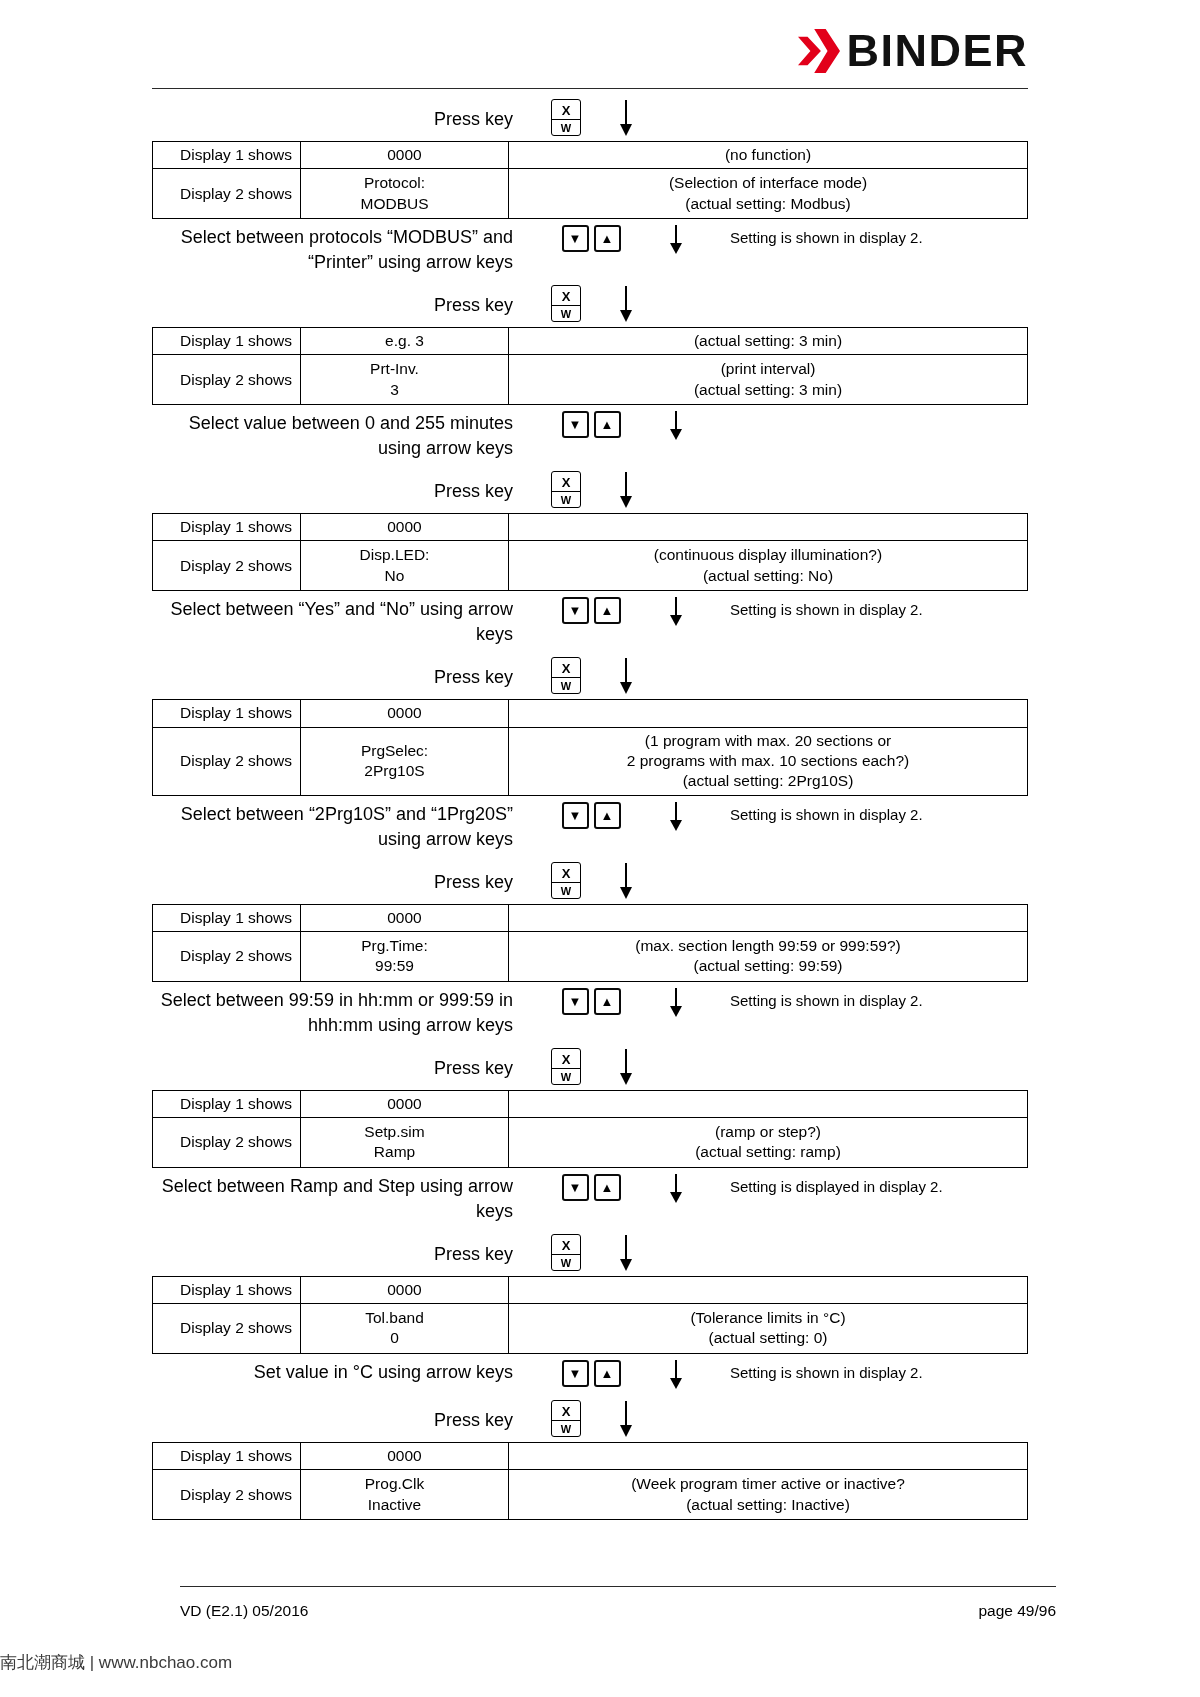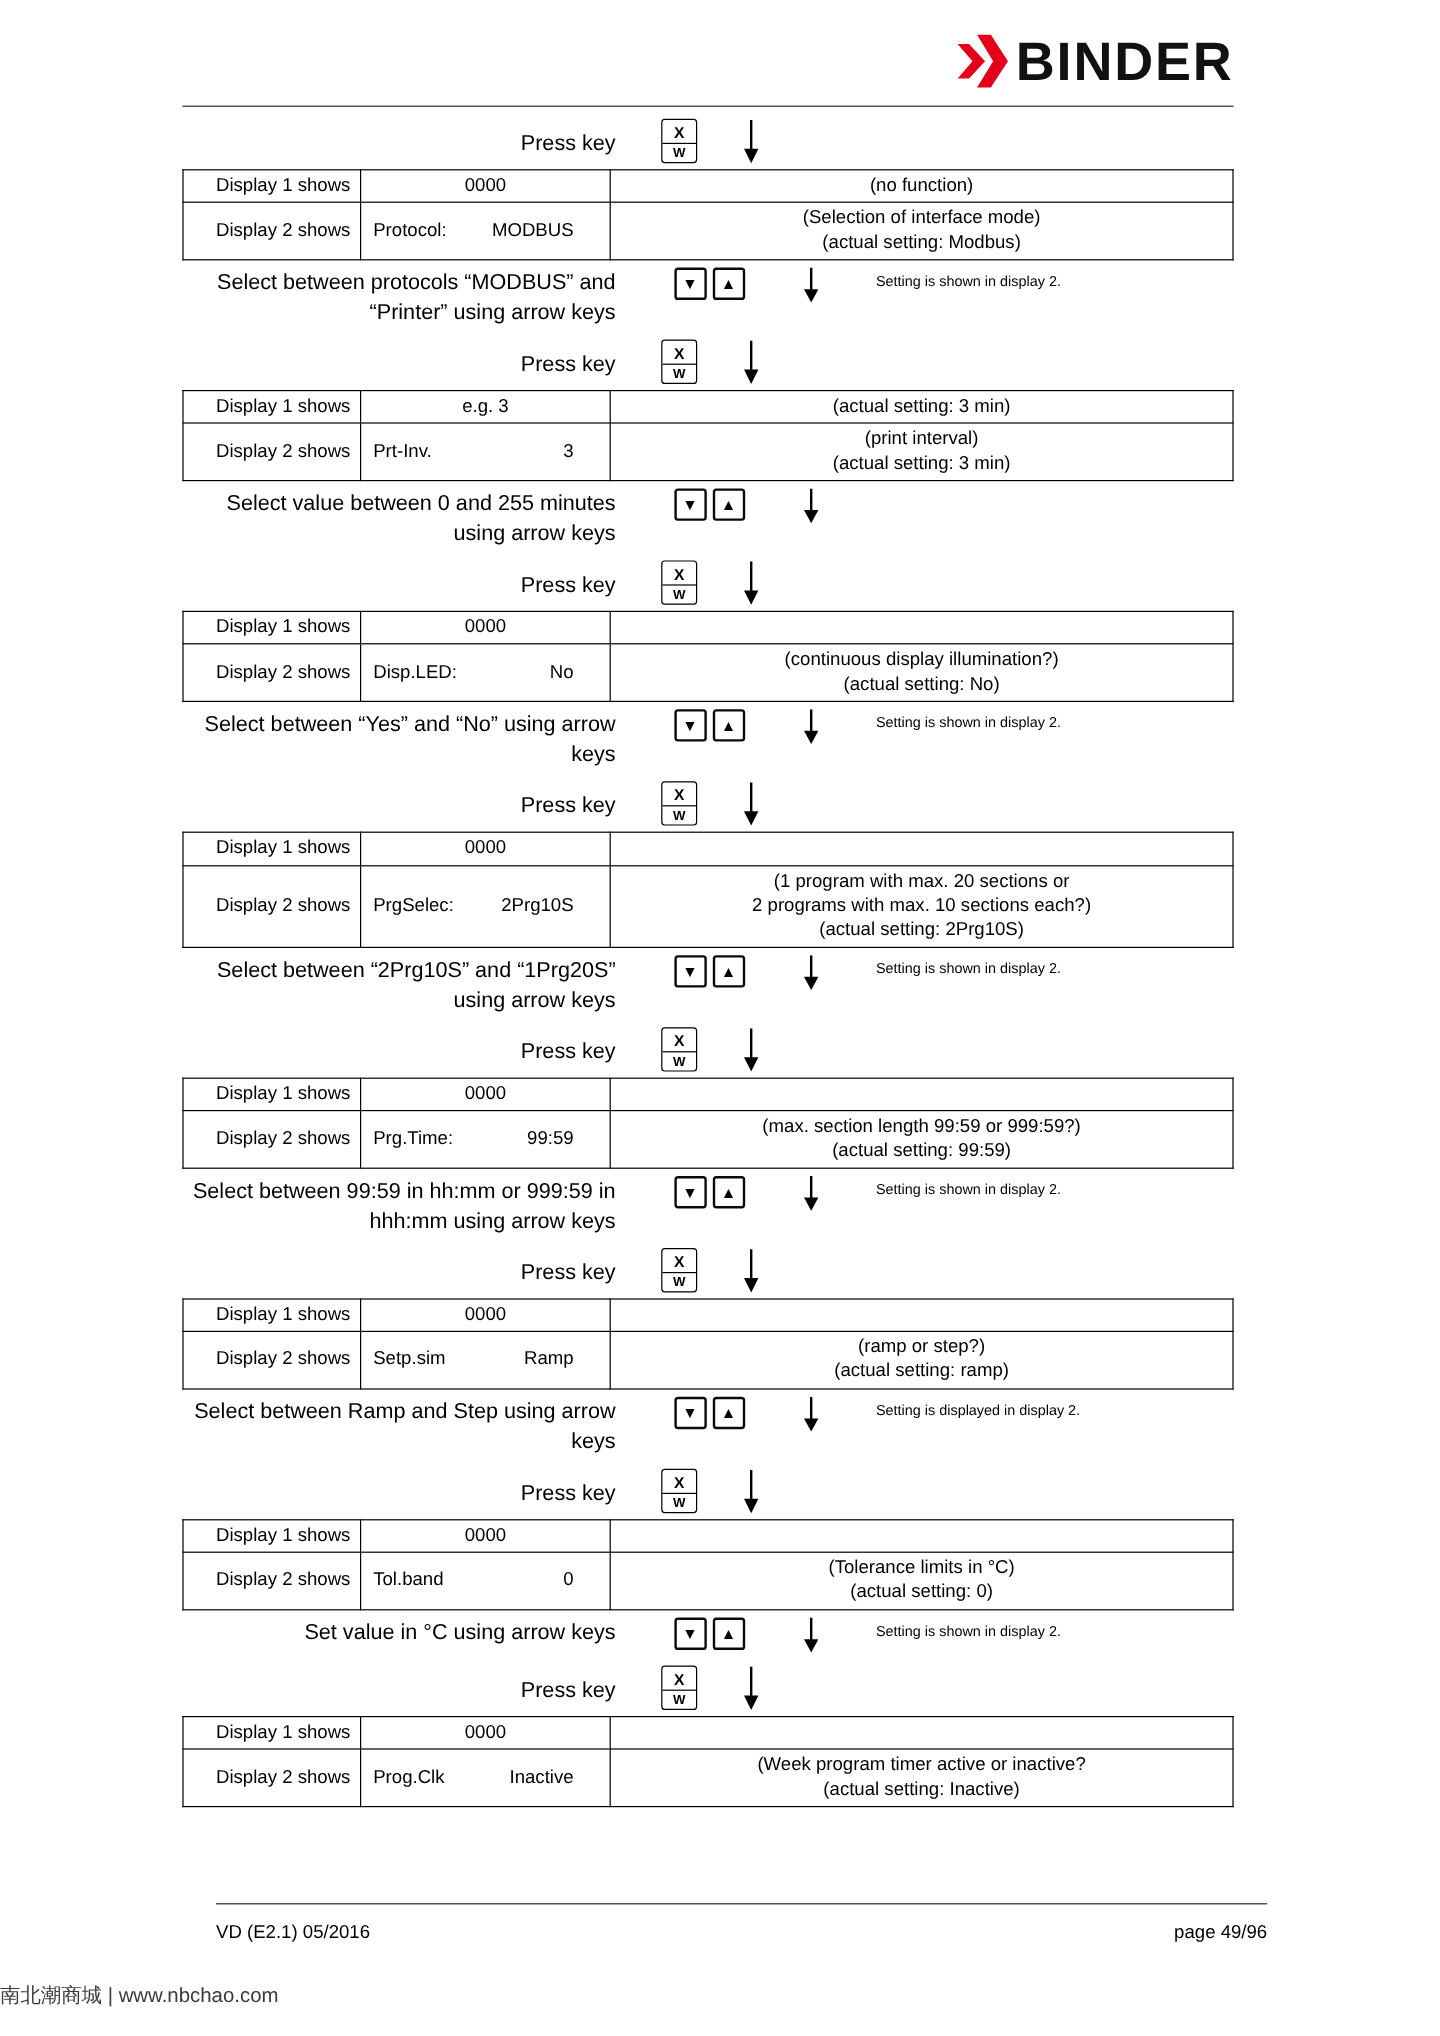--- a/index.html
+++ b/index.html
@@ -5,34 +5,34 @@
   * { margin:0; padding:0; box-sizing:border-box; }
   html,body { background:#fff; }
   body {
     width:1200px; height:1697px; position:relative; overflow:hidden;
     font-family:"Liberation Sans", sans-serif; color:#000;
   }
   .content { width:876px; margin-left:152px; }
 
   
   .header { padding-top:28px; display:flex; justify-content:flex-end; }
-  .logo { display:flex; align-items:center; gap:6px; }
+  .logo { display:flex; align-items:flex-start; gap:6px; }
   .logo svg { display:block; }
   .brand { font-size:45px; font-weight:700; letter-spacing:1.5px; line-height:1; color:#111; }
   .header-rule { border:none; border-top:1.5px solid #2a2a2a; margin-top:14px; }
 
   
   .action-row { display:flex; align-items:flex-start; }
   .press-row { margin:10px 0 4px; }
   .select-row { margin:6px 0 8px;gap:25px; }
   .action-text { width:375px; text-align:right; padding-right:14px; font-size:18px; line-height:1.38; }
   .press-label { padding-top:8px; }
   .icon-zone { width:78px; display:flex; justify-content:center; align-items:flex-start; gap:5px; }
   .arrow-zone { width:42px; display:flex; justify-content:center; }
-  .right-text { flex:1; padding-left:8px; font-size:12px; line-height:1.38; padding-top:3px; }
+  .right-text { flex:1; padding-left:8px; font-size:15px; line-height:1.38; padding-top:3px; }
 
   
   .xw-key {
     width:30px; height:37px; border:1.5px solid #000; border-radius:3px;
     display:flex; flex-direction:column; align-items:stretch; text-align:center;
     font-weight:700; background:#fff;
   }
   .key-top { font-size:13px; line-height:1; padding:4px 0 2px; border-bottom:1.3px solid #000; }
   .key-bottom { font-size:11px; line-height:1; padding:3px 0; }
 
@@ -42,21 +42,21 @@
     display:flex; align-items:center; justify-content:center;
     font-size:13px; background:#fff; color:#000;
   }
 
   
   .disp-table { width:100%; border-collapse:collapse; }
   .disp-table td { border:1.5px solid #000; padding:3px 8px; font-size:15.5px; line-height:1.32; vertical-align:middle; background:#fff; }
   .col-label { width:148px; text-align:right; }
   .col-value { width:208px; text-align:center; }
   .col-note { text-align:center; }
-  .d2-val-wrap { display:flex; justify-content:space-between; align-items:center; padding:1px 22px 1px 2px; text-align:left; }
+  .d2-val-wrap { display:flex; justify-content:space-between; align-items:center; padding:1px 22px 1px 2px; text-align:left;flex-direction:column; }
 
   
   .footer {
     position:absolute; top:1586px; left:152px; width:876px;
     border-top:1.5px solid #2a2a2a; padding-top:15px;
     display:flex; justify-content:space-between; font-size:15.5px;margin-left:28px;
   }
   .watermark {
     position:absolute; top:1651px; left:0; width:1200px;
     text-align:left; font-size:17px; color:#3a3a3a;

